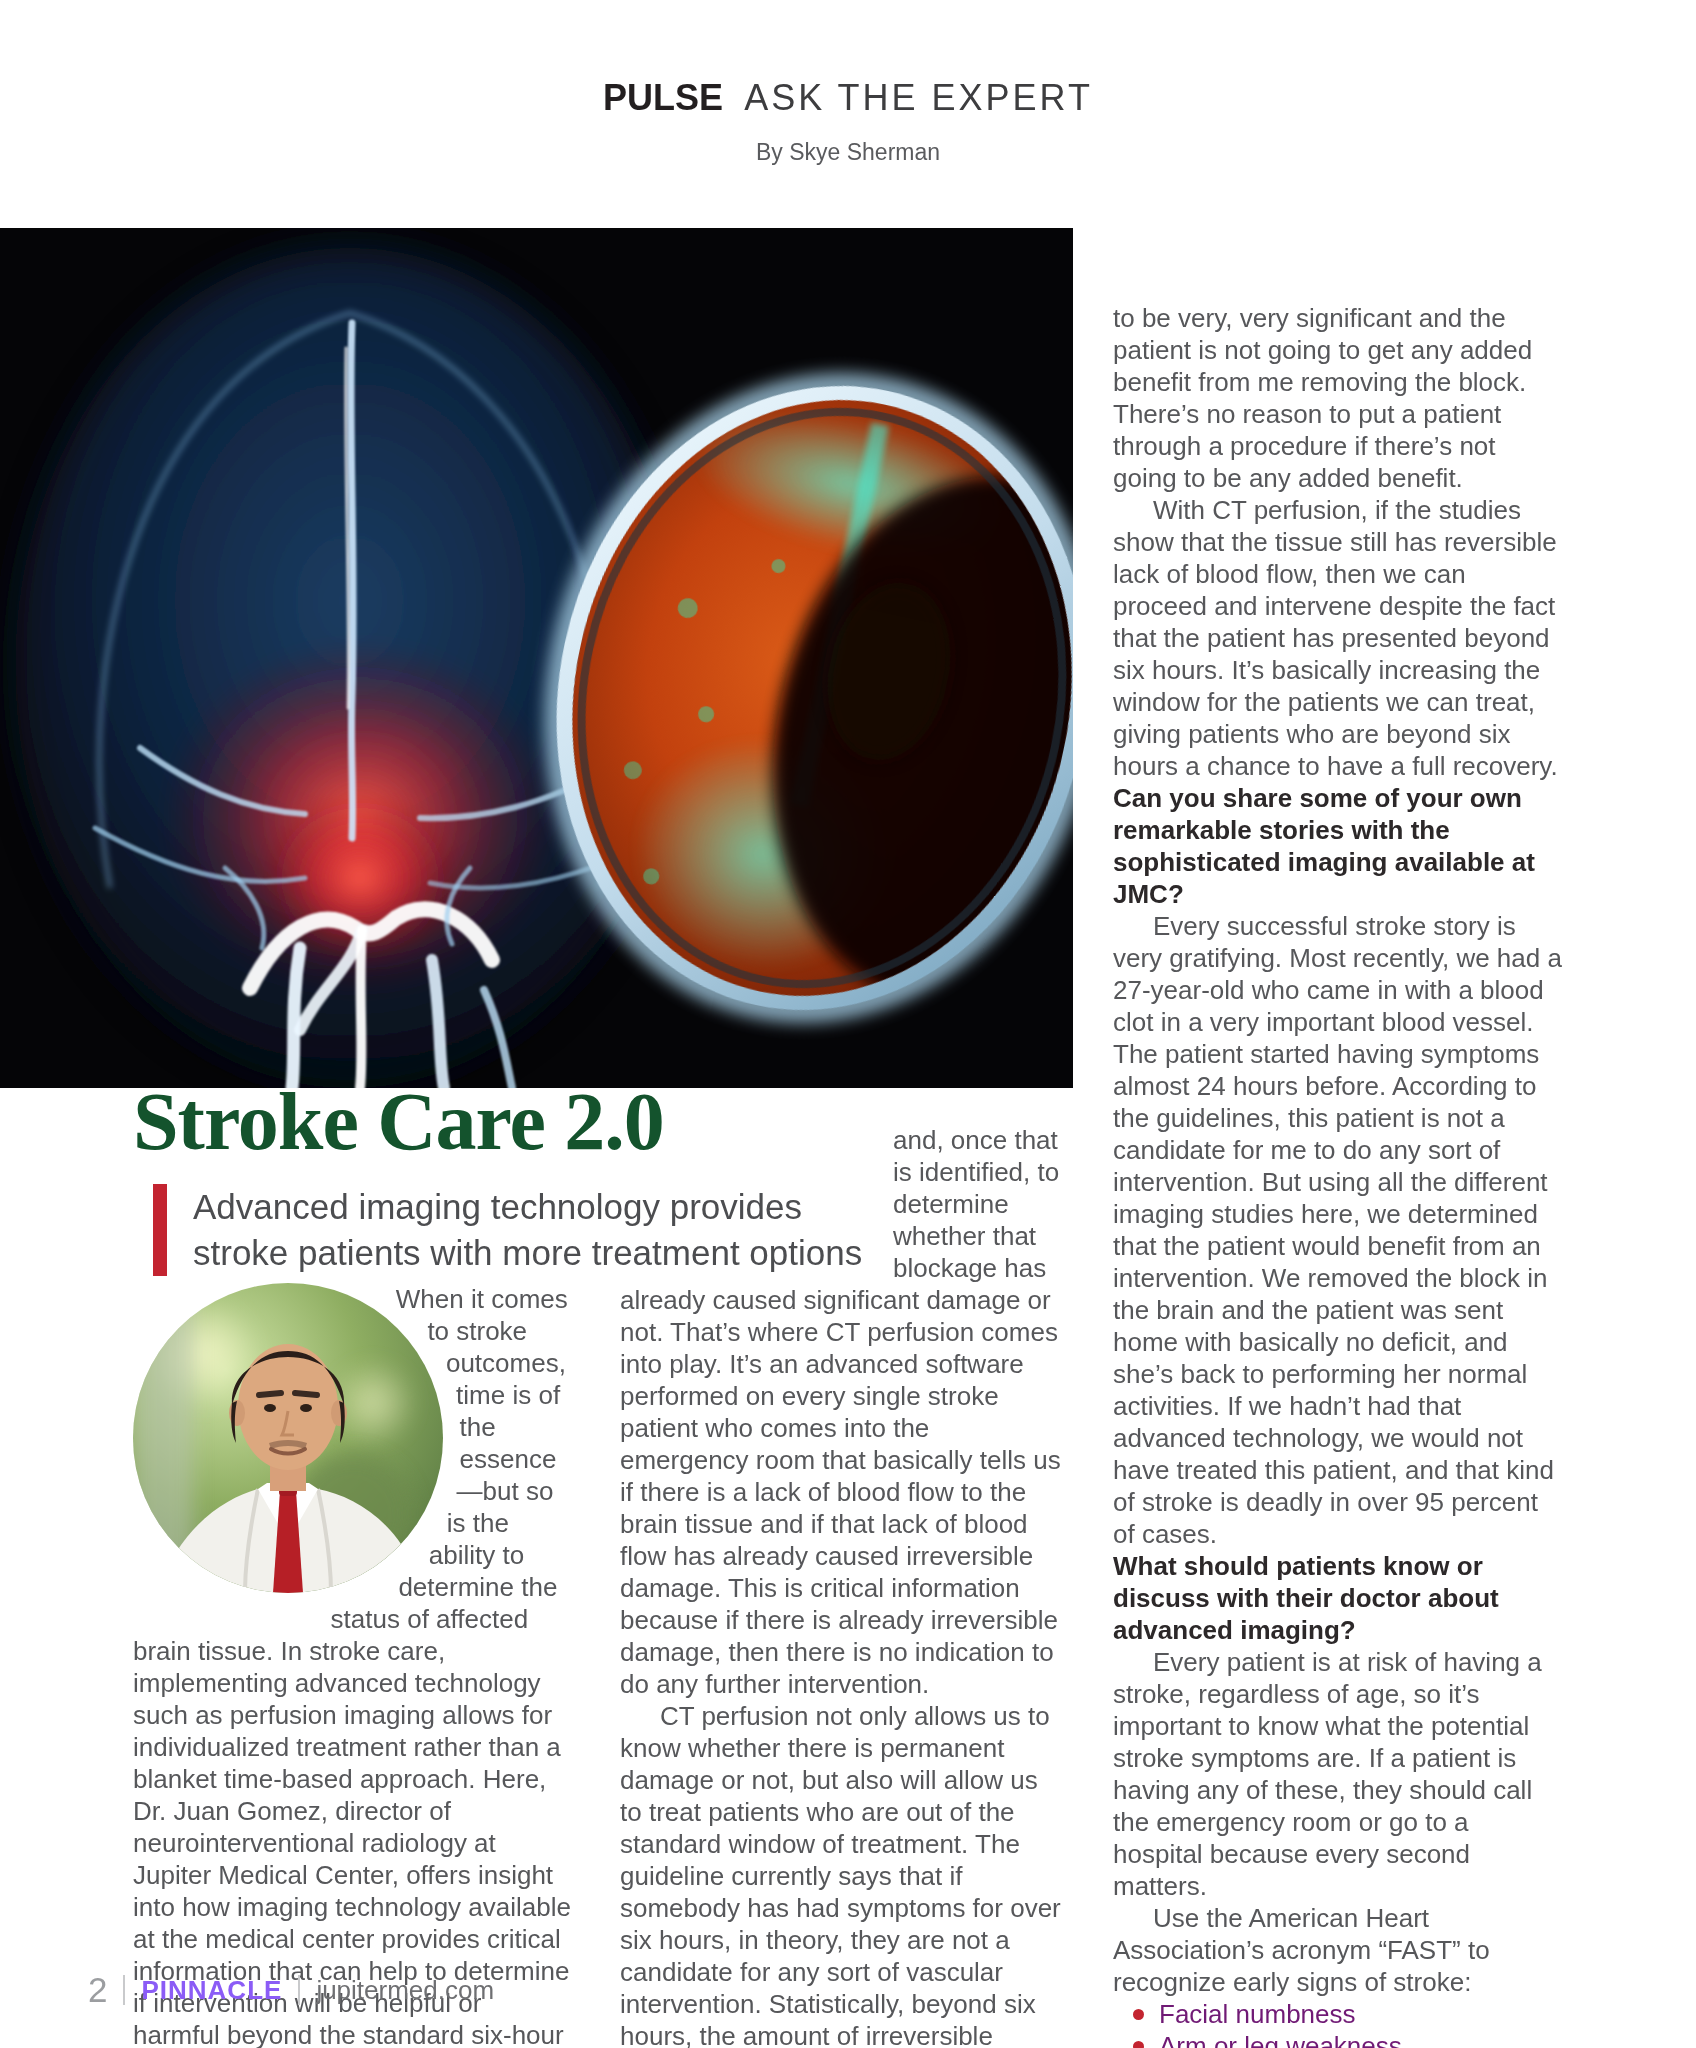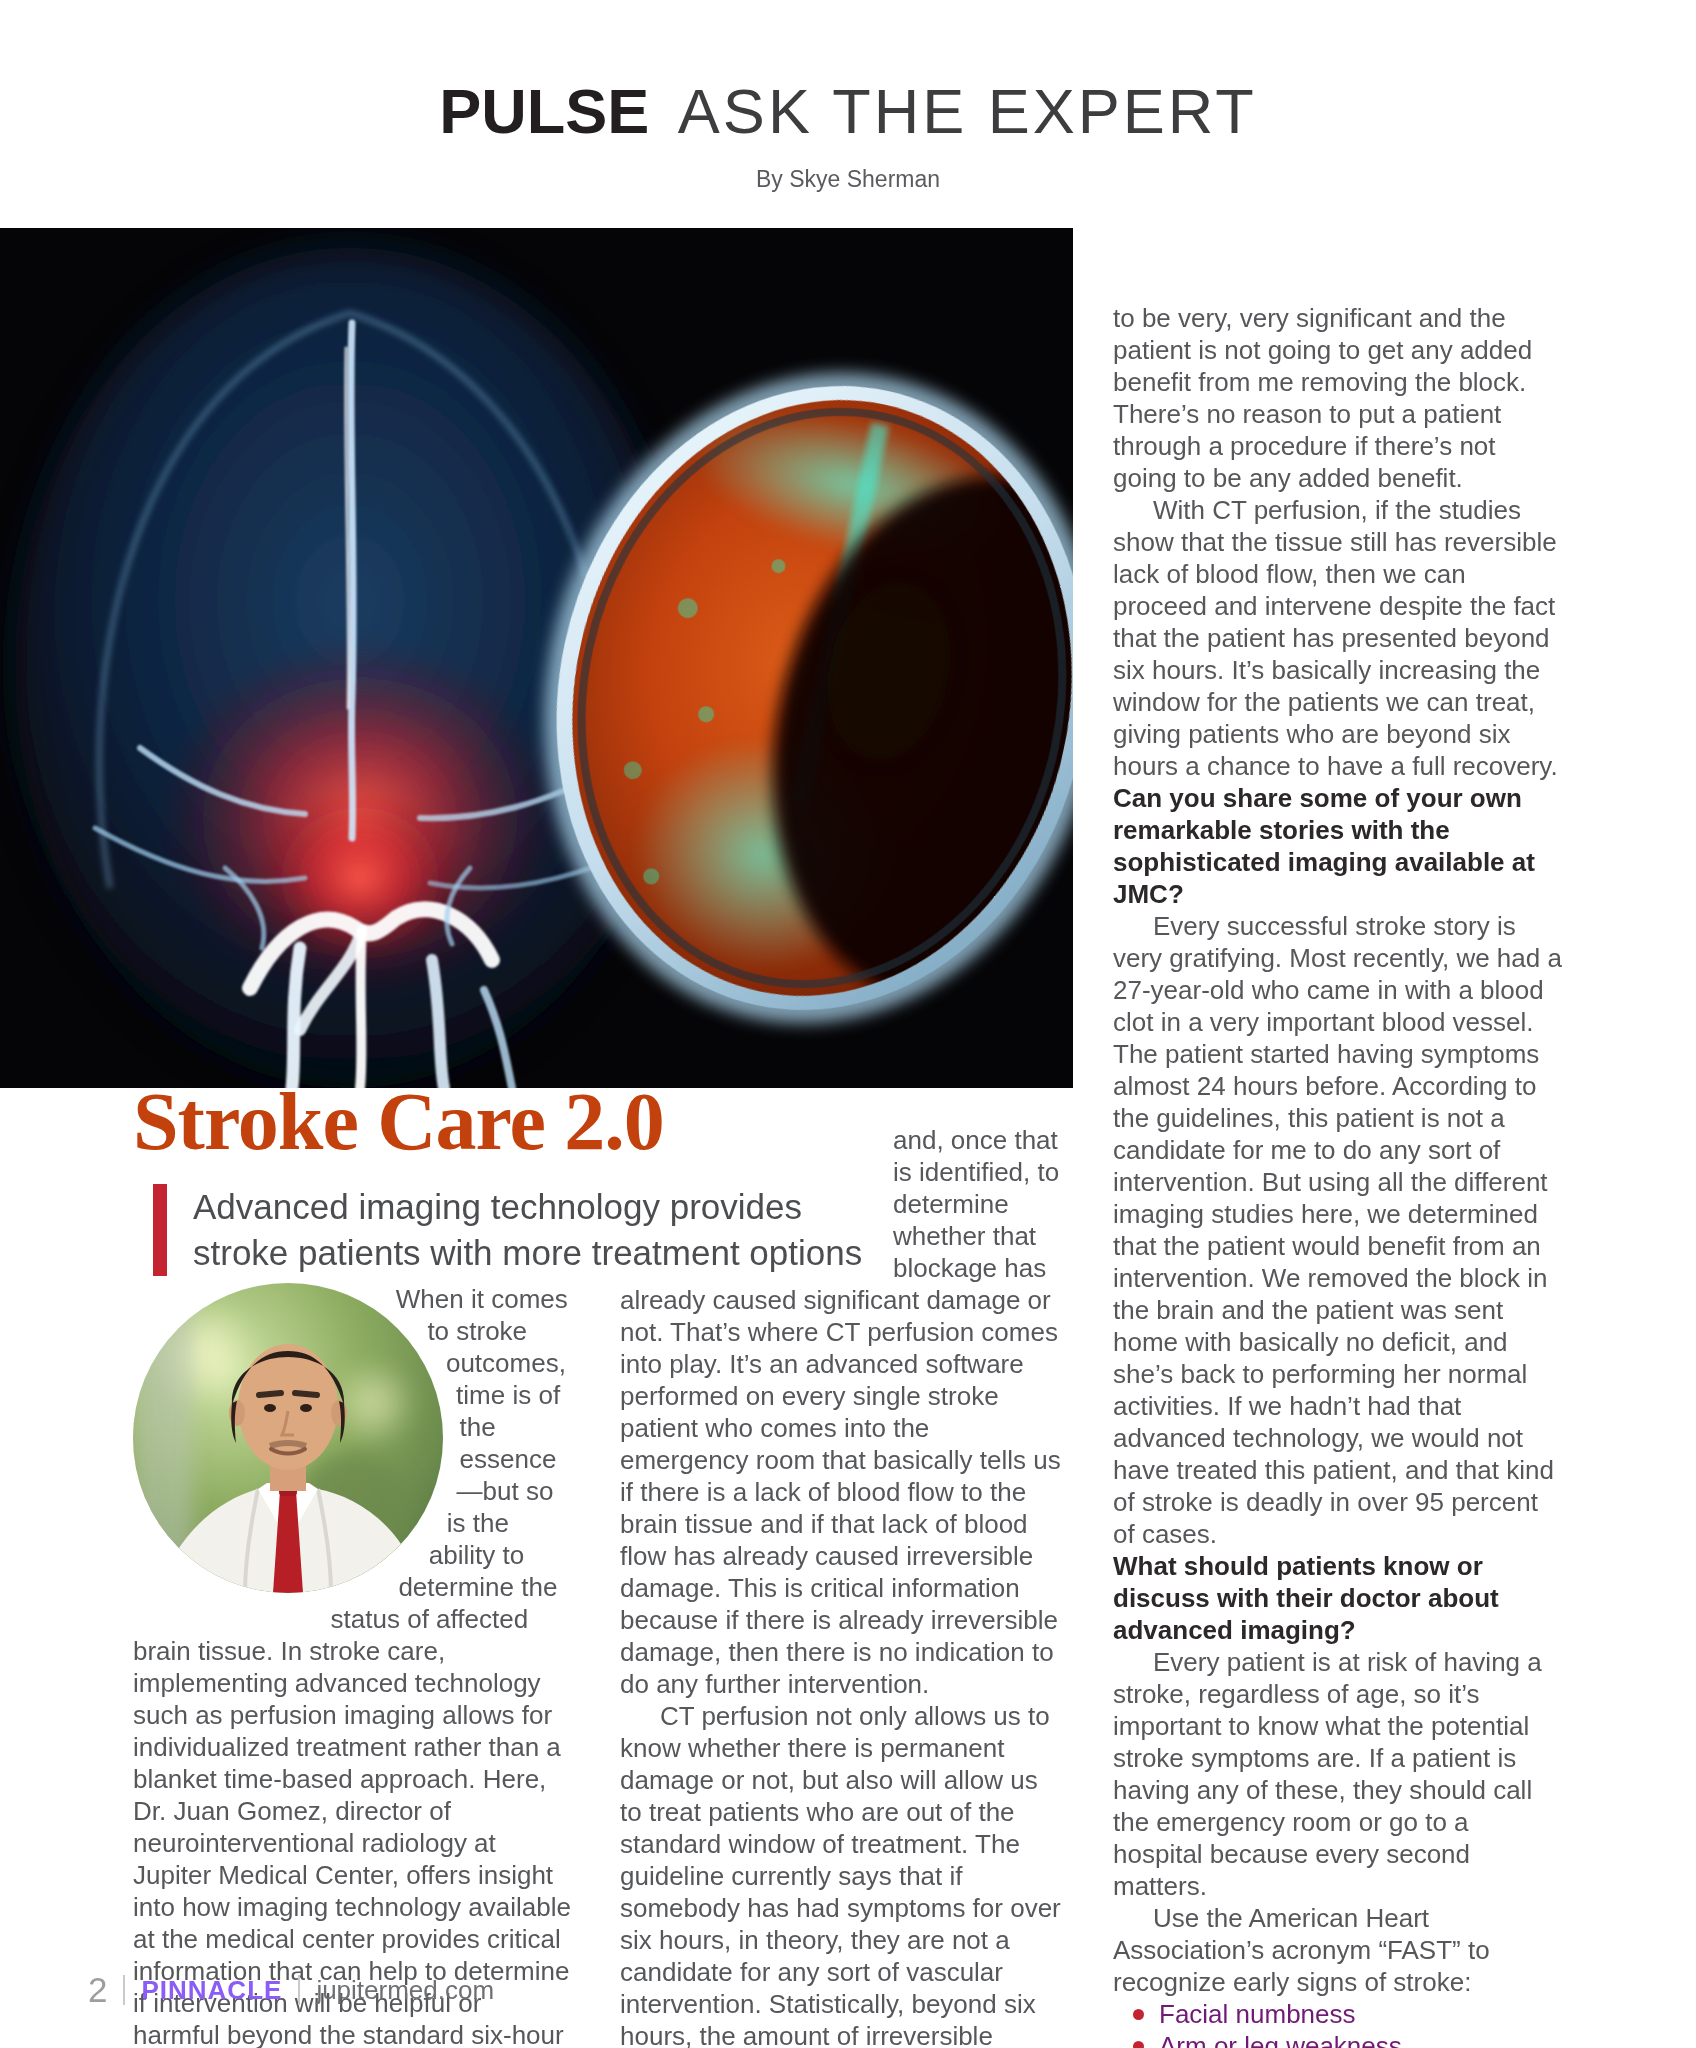--- a/index.html
+++ b/index.html
@@ -1,21 +1,21 @@
 <!DOCTYPE html>
 <html><head>
 <meta charset="utf-8">
 <style>
   html,body{margin:0;padding:0;background:#ffffff;}
   .page{position:relative;width:1696px;height:2048px;background:#ffffff;overflow:hidden;
         font-family:"Liberation Sans",sans-serif;}
 
   
   .masthead{position:absolute;top:80px;left:0;width:100%;text-align:center;}
-  .mast-line{font-size:63px;line-height:1;color:#231f20;letter-spacing:1px;}
+  .mast-line{font-size:36px;line-height:1;color:#231f20;letter-spacing:1px;}
   .brand{font-weight:800;letter-spacing:0px;}
   .section{font-weight:300;color:#3d3d3f;letter-spacing:3px;margin-left:10px;}
   .byline{margin-top:23px;font-size:23px;color:#5a5b5e;}
 
   
   .hero{position:absolute;left:0;top:228px;width:1073px;height:860px;background:#050507;}
   .hero svg{display:block;}
 
   
   .col{font-size:26px;line-height:32px;color:#56575a;}
@@ -26,21 +26,21 @@
   .mid-col{position:absolute;left:620px;top:1124px;width:442px;}
   .mid-spacer{float:left;width:273px;height:160px;}
   .right-col{position:absolute;left:1113px;top:302px;width:452px;}
 
   .avatar{float:left;width:310px;height:310px;border-radius:50%;overflow:hidden;
           shape-outside:circle(50%);margin:0 18px 12px 0;}
 
   
   .headline-block{position:absolute;left:133px;top:1080px;width:780px;}
   h1.title{margin:0;font-family:"Liberation Serif",serif;font-weight:700;font-size:82px;
-           line-height:1.02;color:#c2410c;letter-spacing:-1px;}
+           line-height:1.02;color:#14532d;letter-spacing:-1px;}
   .subtitle-row{display:flex;margin-top:20px;padding-left:20px;}
   .bar{width:14px;background:#c32430;margin-right:26px;flex:none;}
   .subtitle{font-size:35px;line-height:46px;color:#4c4d50;font-weight:400;}
 
   
   ul.bullets{margin:0;padding:0;list-style:none;}
   ul.bullets li{position:relative;padding-left:46px;font-weight:400;color:#701a75;}
   .dot{position:absolute;left:20px;top:11px;width:11px;height:11px;border-radius:50%;
        background:#c32430;}
 

